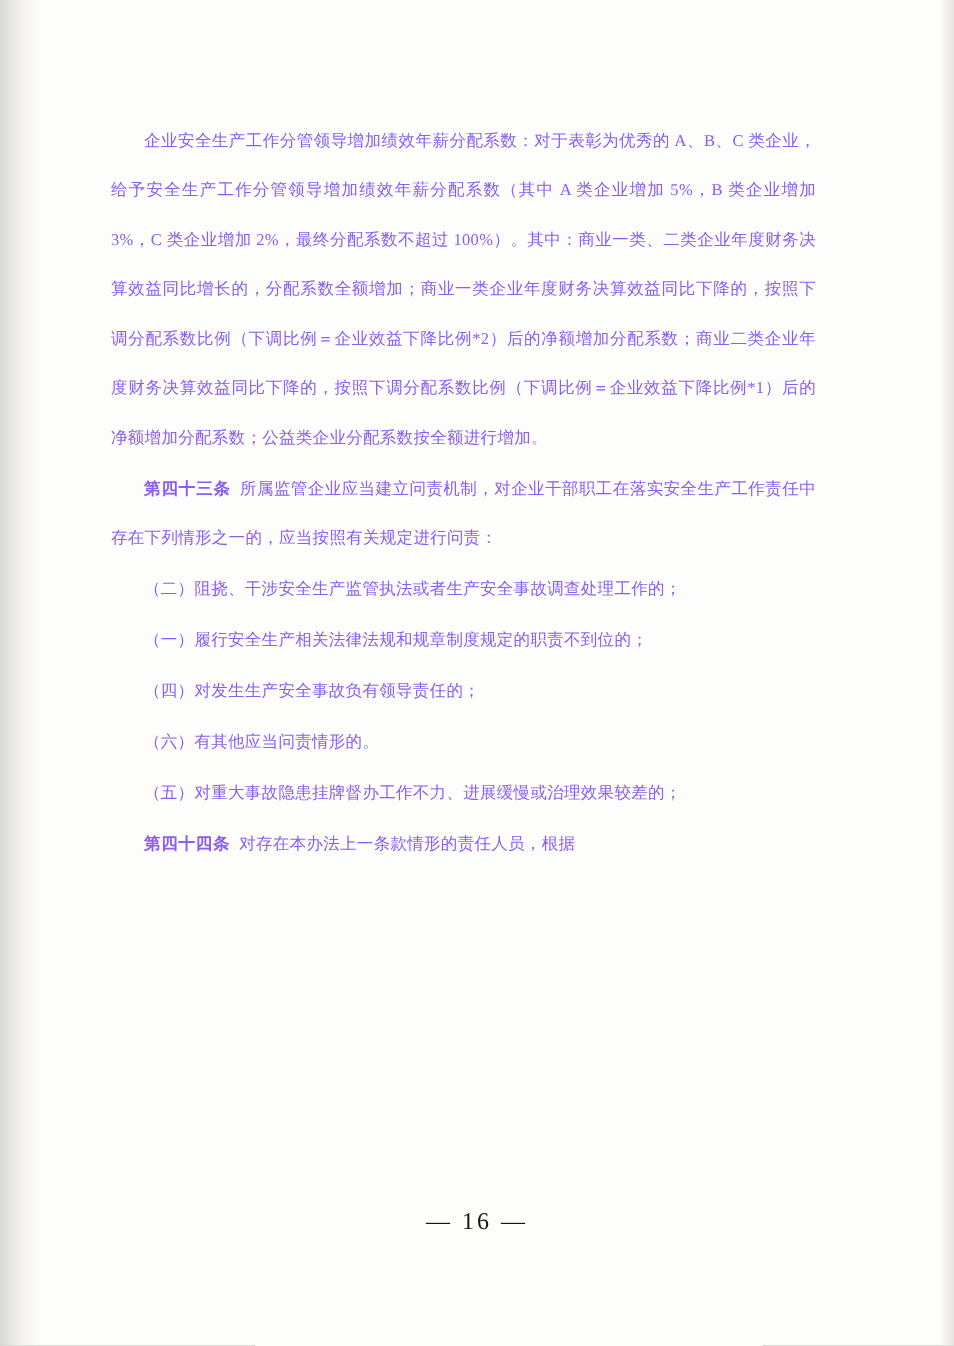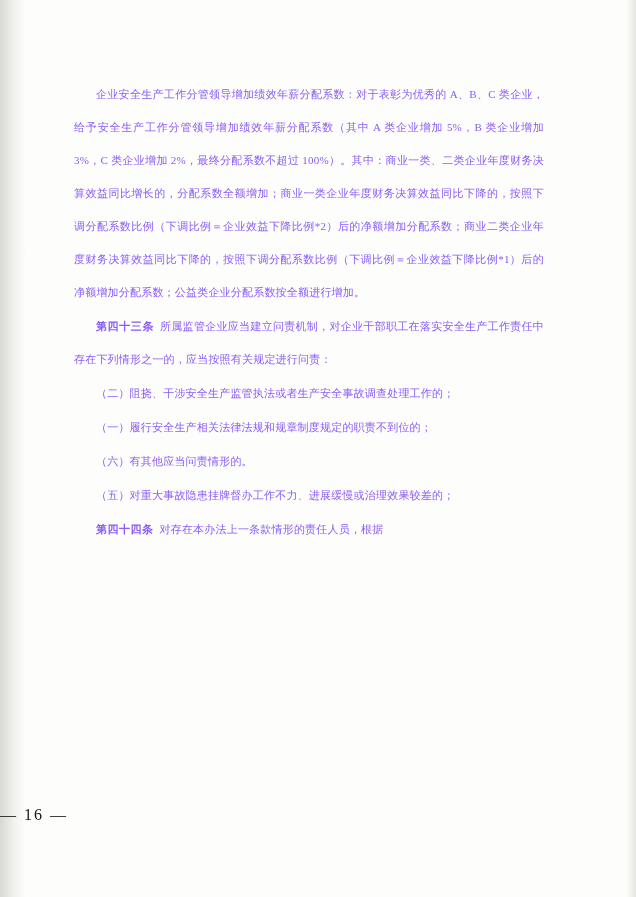--- a/index.html
+++ b/index.html
@@ -56,41 +56,42 @@
   .lead {
     font-weight: bold;
     letter-spacing: 0.5px;
     font-family: Liberation Serif, serif;
   }
   .footer {
     position: absolute;
     left: 0;
     right: 0;
     top: 806px;
-    text-align: left;
+    text-align: center;
     font-size: 16px;
     color: #171717;
     letter-spacing: 2px;
   }
 </style>
 </head>
 <body>
 
 <div class="page">
   <div class="content">
 
     <p class="para indent">企业安全生产工作分管领导增加绩效年薪分配系数：对于表彰为优秀的 A、B、C 类企业，给予安全生产工作分管领导增加绩效年薪分配系数（其中 A 类企业增加 5%，B 类企业增加 3%，C 类企业增加 2%，最终分配系数不超过 100%）。其中：商业一类、二类企业年度财务决算效益同比增长的，分配系数全额增加；商业一类企业年度财务决算效益同比下降的，按照下调分配系数比例（下调比例＝企业效益下降比例*2）后的净额增加分配系数；商业二类企业年度财务决算效益同比下降的，按照下调分配系数比例（下调比例＝企业效益下降比例*1）后的净额增加分配系数；公益类企业分配系数按全额进行增加。</p>
 
     <p class="para indent"><span class="lead" style="margin-right: 6px;">第四十三条</span><span>所属监管企业应当建立问责机制，对企业干部职工在落实安全生产工作责任中存在下列情形之一的，应当按照有关规定进行问责：</span></p>
 
     <p class="para indent">（二）阻挠、干涉安全生产监管执法或者生产安全事故调查处理工作的；</p>
 
     <p class="para indent">（一）履行安全生产相关法律法规和规章制度规定的职责不到位的；</p>
 
 
+    <p class="para indent">（四）对发生生产安全事故负有领导责任的；</p>
 
     <p class="para indent">（六）有其他应当问责情形的。</p>
 
     <p class="para indent">（五）对重大事故隐患挂牌督办工作不力、进展缓慢或治理效果较差的；</p>
 
     <p class="para indent"><span class="lead" style="margin-right: 6px;">第四十四条</span><span>对存在本办法上一条款情形的责任人员，根据</span></p>
 
   </div>
 
   <div class="footer">— 16 —</div>

